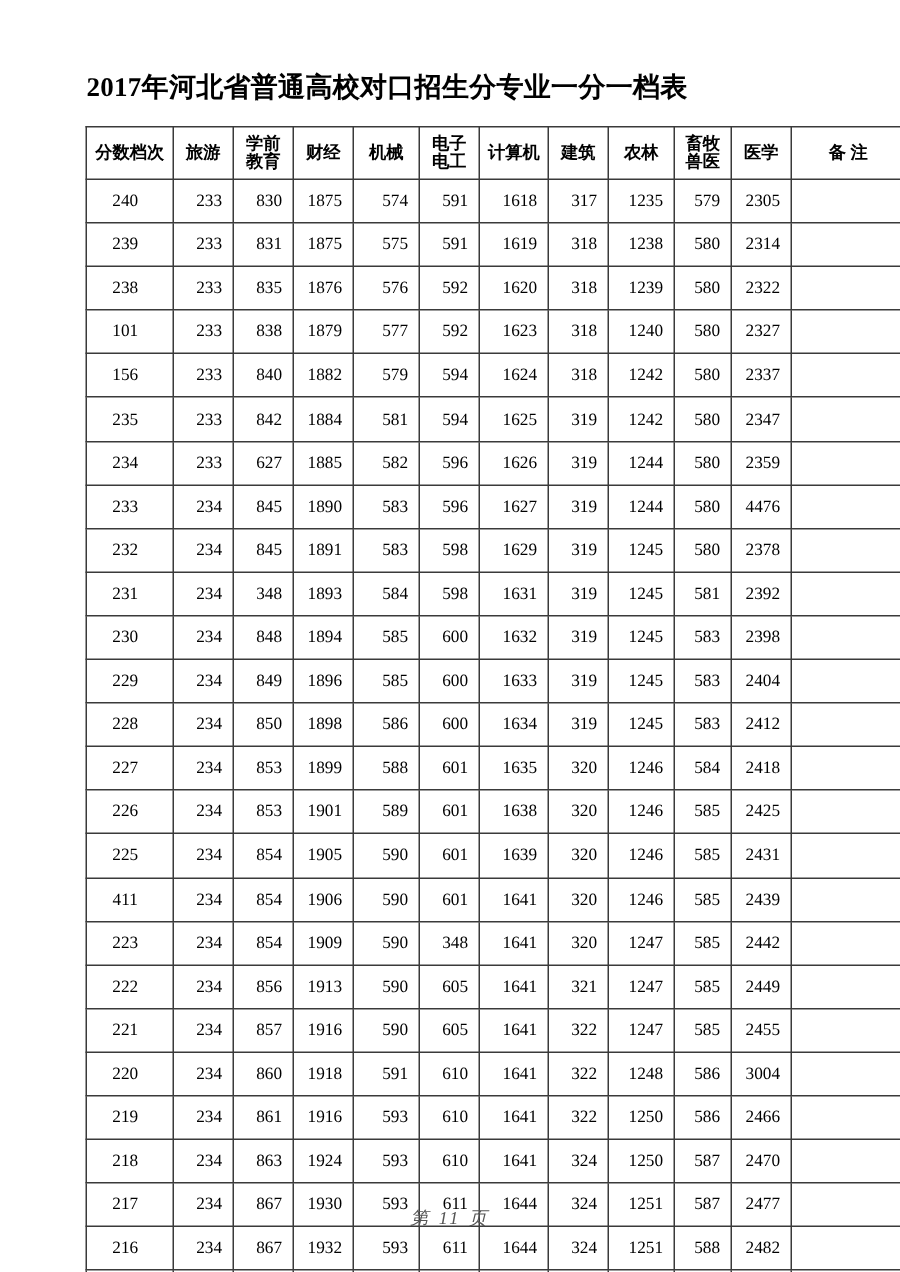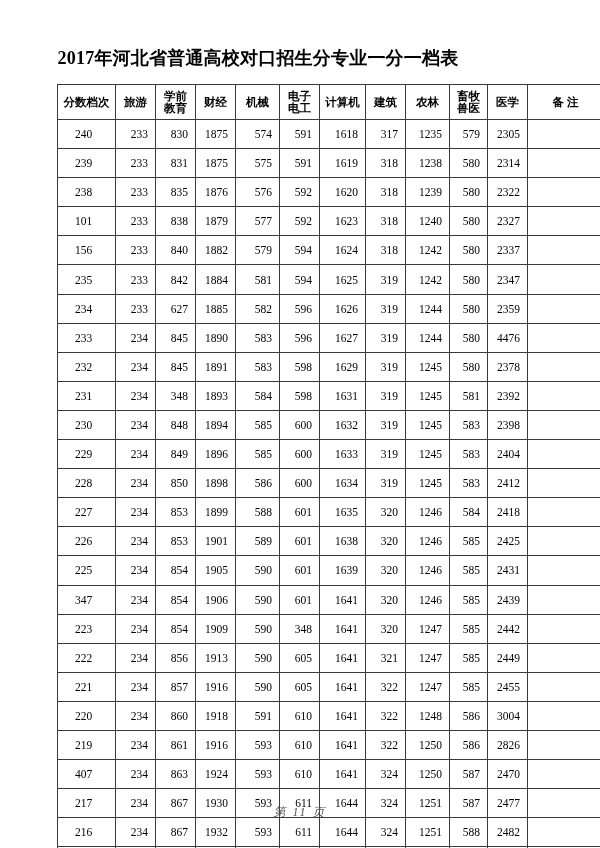--- a/index.html
+++ b/index.html
@@ -362,21 +362,21 @@
             <td>590</td>
             <td>601</td>
             <td>1639</td>
             <td>320</td>
             <td>1246</td>
             <td>585</td>
             <td>2431</td>
             <td class="c-note"></td>
           </tr>
           <tr>
-            <td class="c-first">347</td>
+            <td class="c-first">411</td>
             <td>234</td>
             <td>854</td>
             <td>1906</td>
             <td>590</td>
             <td>601</td>
             <td>1641</td>
             <td>320</td>
             <td>1246</td>
             <td>585</td>
             <td>2439</td>
@@ -442,25 +442,25 @@
             <td class="c-first">219</td>
             <td>234</td>
             <td>861</td>
             <td>1916</td>
             <td>593</td>
             <td>610</td>
             <td>1641</td>
             <td>322</td>
             <td>1250</td>
             <td>586</td>
-            <td>2826</td>
-            <td class="c-note"></td>
-          </tr>
-          <tr>
-            <td class="c-first">407</td>
+            <td>2466</td>
+            <td class="c-note"></td>
+          </tr>
+          <tr>
+            <td class="c-first">218</td>
             <td>234</td>
             <td>863</td>
             <td>1924</td>
             <td>593</td>
             <td>610</td>
             <td>1641</td>
             <td>324</td>
             <td>1250</td>
             <td>587</td>
             <td>2470</td>

